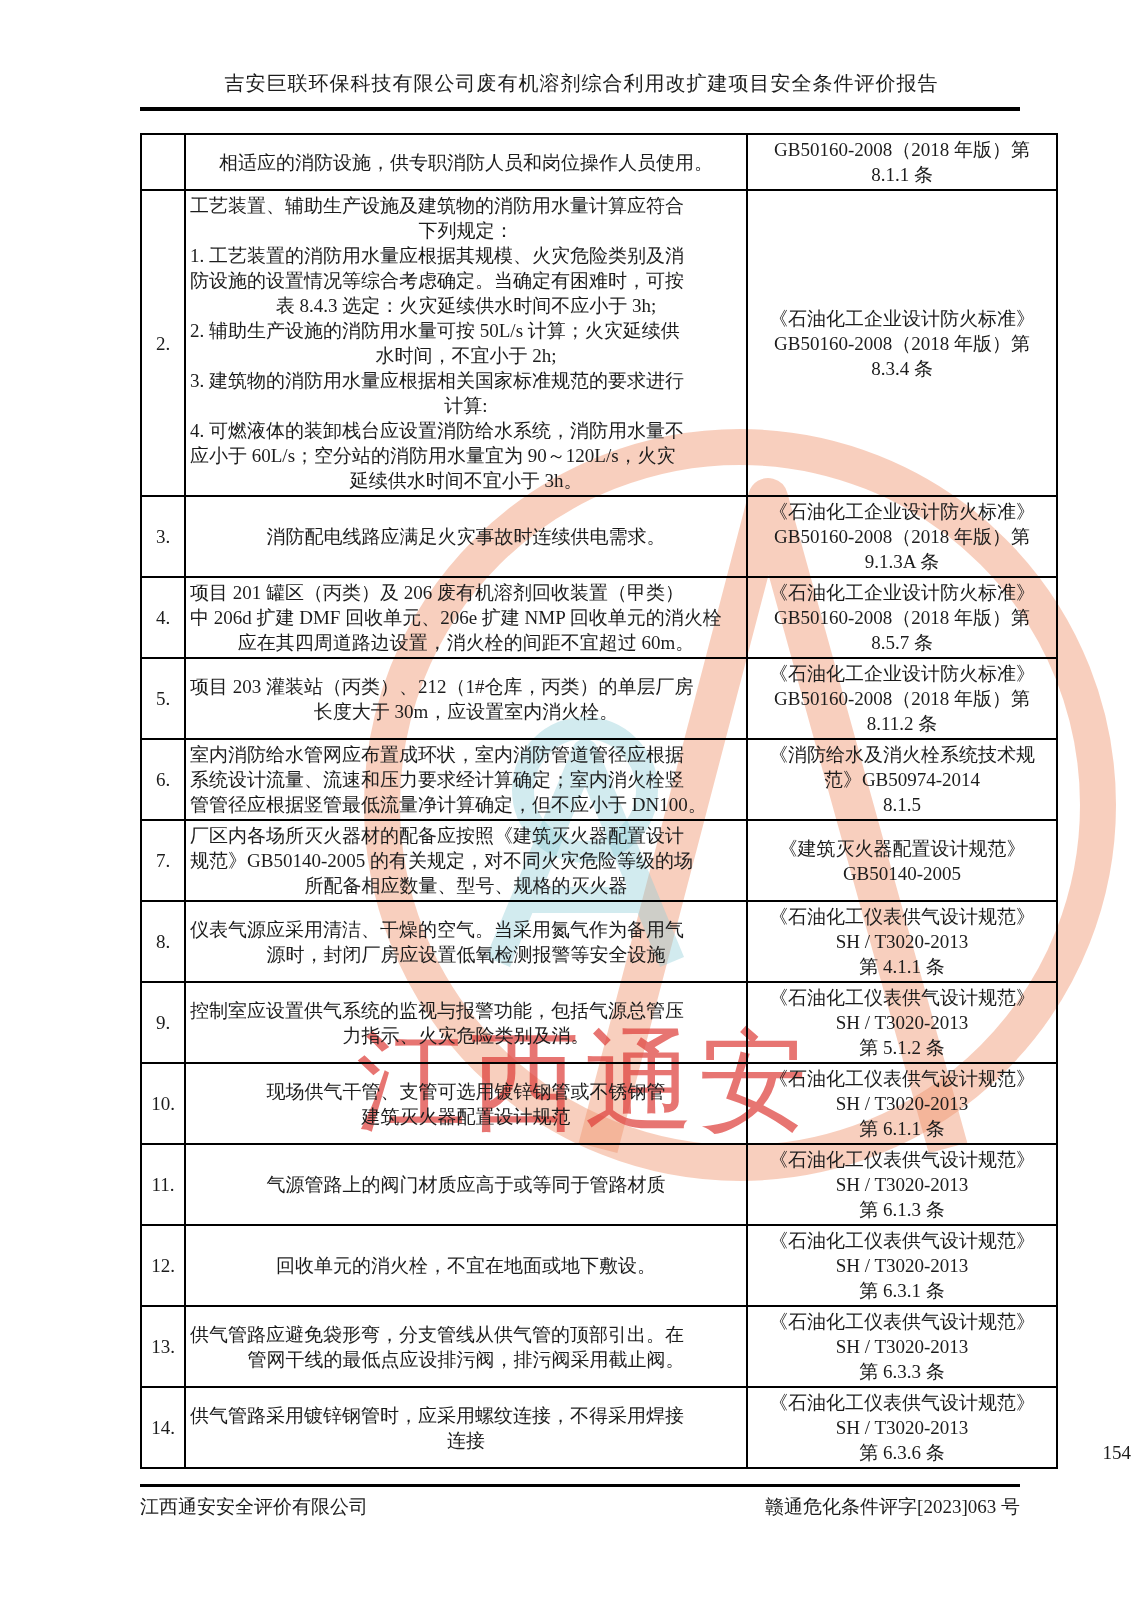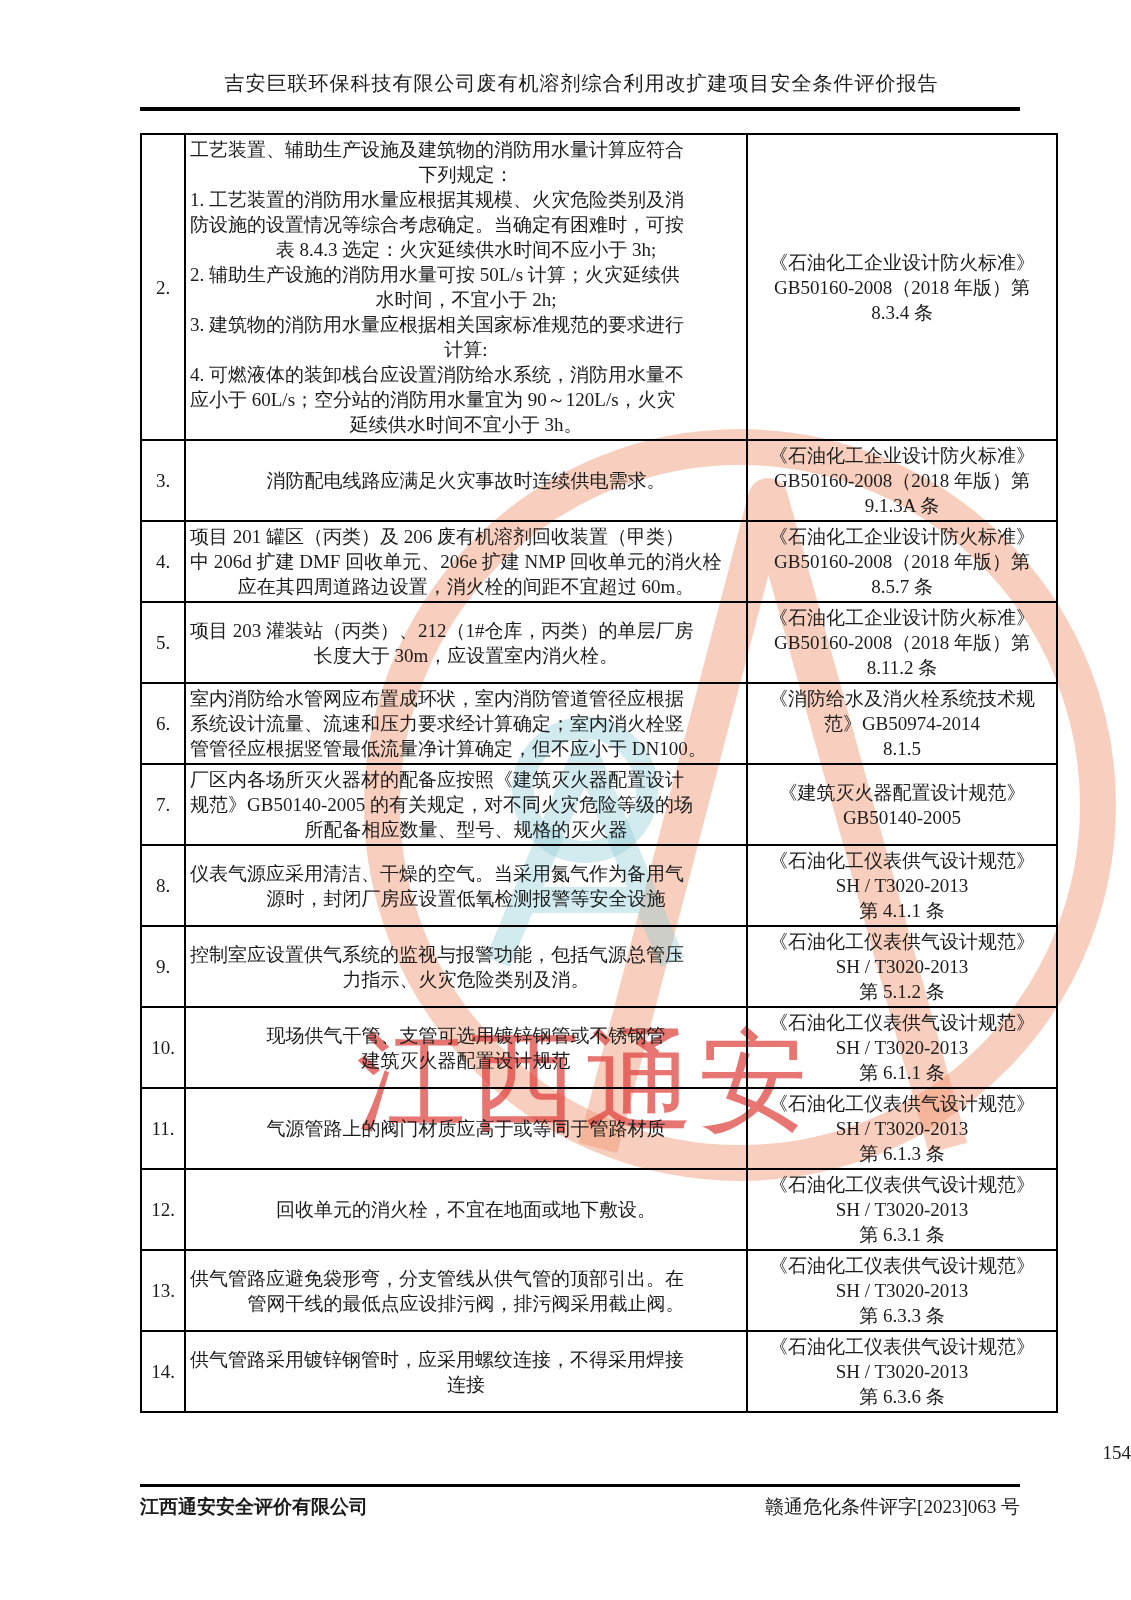--- a/index.html
+++ b/index.html
@@ -40,21 +40,21 @@
   td.cell-req   { width:552px; }
   td.cell-basis { width:300px; text-align:center; }
   .ln { white-space:nowrap; overflow:hidden; }
   .ln.l { text-align:left; }
   .ln.c { text-align:center; }
 
   
   .page-number { position:absolute; top:1442px; left:0; width:1131px; text-align:right; font-size:19px; }
   .footer-rule { position:absolute; top:1484px; left:140px; width:880px; height:3px; background:#000; }
   .footer-line { position:absolute; top:1494px; left:140px; width:880px; font-size:19px; }
-  .footer-left  { float:left;font-weight:bold;  }
+  .footer-left  { float:left;  }
   .footer-right { float:right; }
 </style>
 </head>
 <body>
 
 <div class="page">
 
   <div class="wm-layer">
     <svg width="1131" height="1600" viewBox="0 0 1131 1600">
 
@@ -66,20 +66,30 @@
       <path d="M 498 962 L 585 752 L 672 962 M 532 900 L 640 900" fill="none" stroke="#8ecdd6" stroke-width="26" opacity="0.40" stroke-linejoin="round"></path>
     </svg>
     <div class="wm-red">江西通安</div>
   </div>
 
   <div class="doc-title">吉安巨联环保科技有限公司废有机溶剂综合利用改扩建项目安全条件评价报告</div>
   <div class="header-rule"></div>
 
   <table class="req-table">
     <tbody>
+        <tr>
+          <td class="cell-num"></td>
+          <td class="cell-req">
+            <div class="ln c">相适应的消防设施，供专职消防人员和岗位操作人员使用。</div>
+          </td>
+          <td class="cell-basis">
+            <div class="ln c">GB50160-2008（2018 年版）第</div>
+            <div class="ln c">8.1.1 条</div>
+          </td>
+        </tr>
         <tr>
           <td class="cell-num">2.</td>
           <td class="cell-req">
             <div class="ln l">工艺装置、辅助生产设施及建筑物的消防用水量计算应符合</div>
             <div class="ln c">下列规定：</div>
             <div class="ln l">1. 工艺装置的消防用水量应根据其规模、火灾危险类别及消</div>
             <div class="ln l">防设施的设置情况等综合考虑确定。当确定有困难时，可按</div>
             <div class="ln c">表 8.4.3 选定：火灾延续供水时间不应小于 3h;</div>
             <div class="ln l">2. 辅助生产设施的消防用水量可按 50L/s 计算；火灾延续供</div>
             <div class="ln c">水时间，不宜小于 2h;</div>

